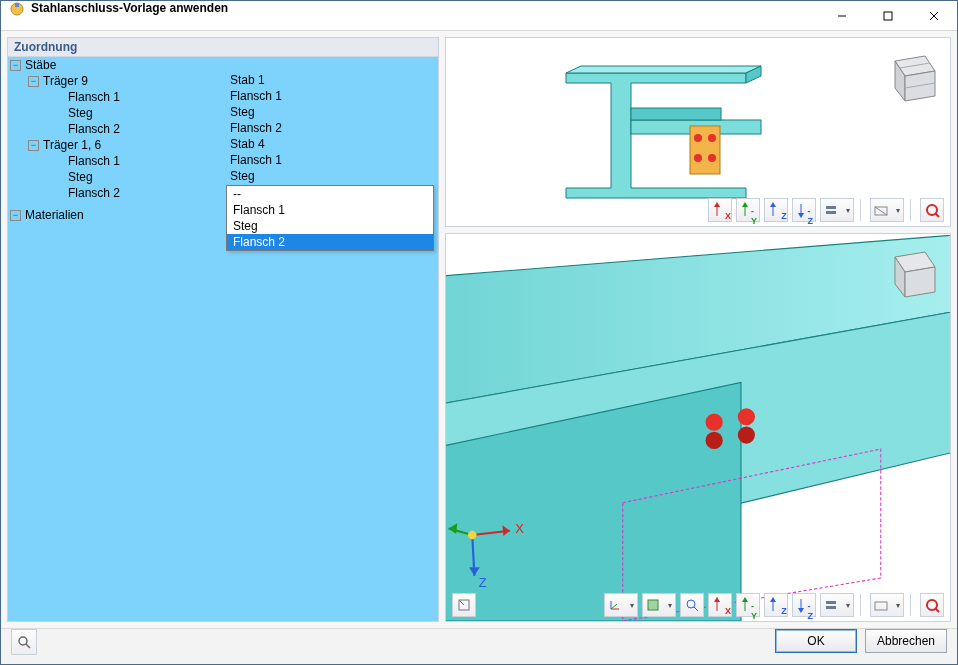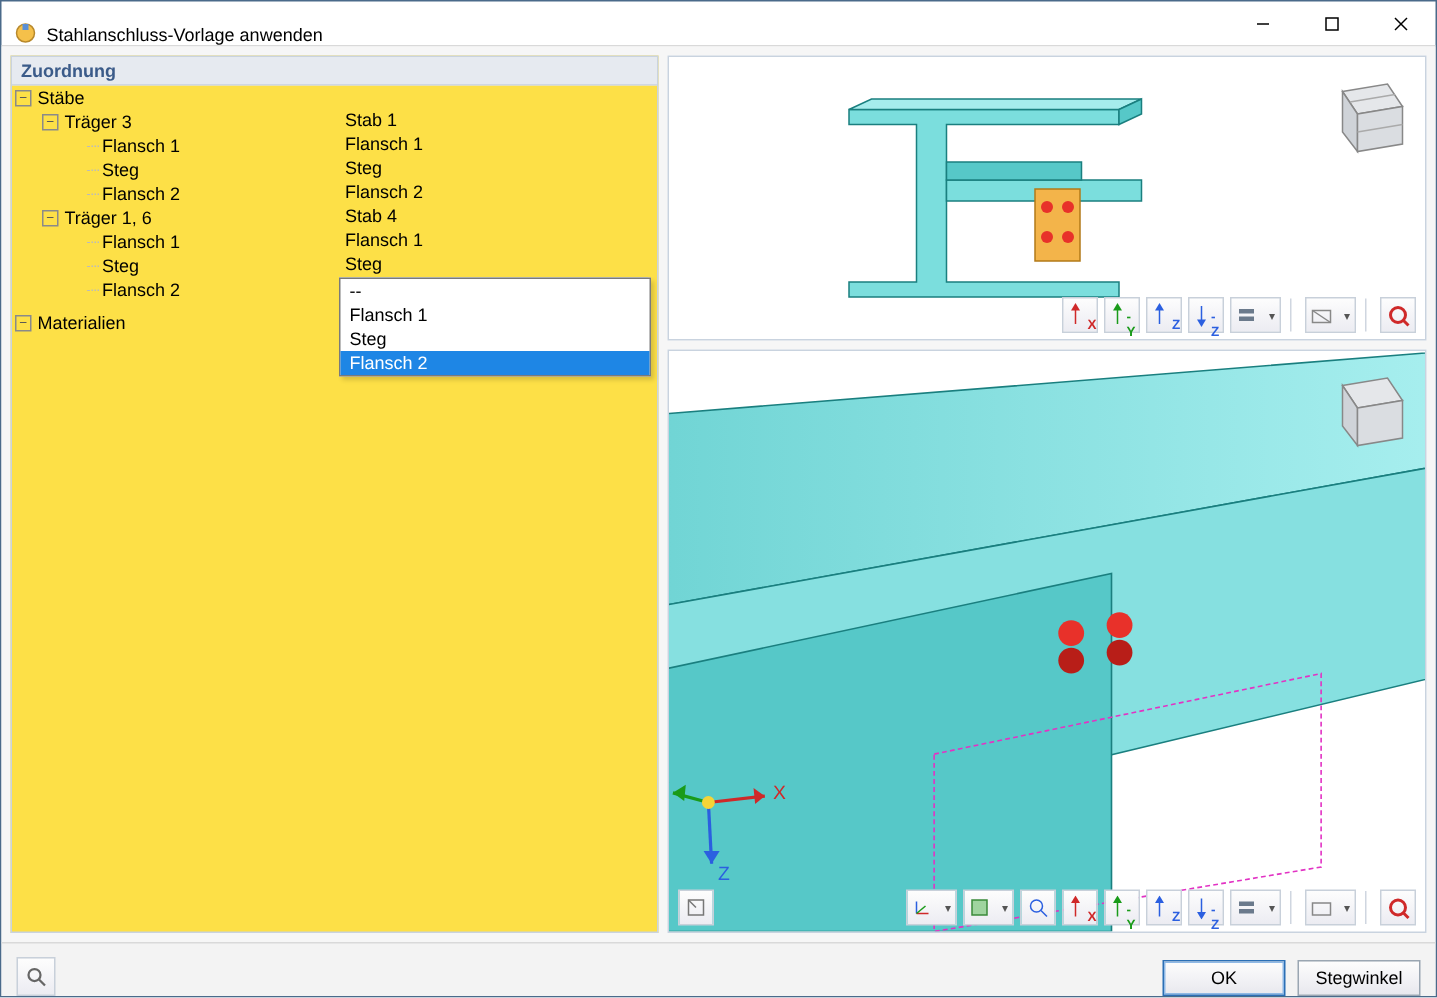--- a/index.html
+++ b/index.html
@@ -1,24 +1,24 @@
 <!DOCTYPE html>
 <html><head>
 <meta charset="utf-8">
 <style>
 * { box-sizing: border-box; margin: 0; padding: 0; font-family: "Segoe UI", Tahoma, sans-serif; font-size: 12px; }
 html, body { width: 958px; height: 665px; background: #f0f0f0; }
 .window { width: 958px; height: 665px; border: 1px solid #4a6a8a; background: #fff; display: flex; flex-direction: column; }
-.titlebar { height: 30px; display: flex; align-items: flex-end; padding: 0 0 0 8px; border-bottom: 1px solid #d9d9d9; }
+.titlebar { height: 30px; display: flex; align-items: flex-start; padding: 0 0 0 8px; border-bottom: 1px solid #d9d9d9; font-weight: bold; }
 .titlebar .tb-icon { width:16px; height:16px; margin-right:6px; }
 .titlebar .title { flex:1; color:#000; }
 .titlebar .win-btns { display:flex; height:100%; }
 .titlebar .win-btn { width:46px; display:flex; align-items:center; justify-content:center; cursor:default; }
 .content { flex:1; display:flex; gap:6px; padding:6px; min-height:0; background:#f6f6f6; }
-.left-panel { width:432px; background:#fde047; border:1px solid #c9d3df; display:flex; flex-direction:column; position:relative; }
+.left-panel { width:432px; background:#7dd3fc; border:1px solid #c9d3df; display:flex; flex-direction:column; position:relative; }
 .section-header { background:#e6eaf0; color:#3b5b89; font-weight:bold; padding:2px 6px; border-bottom:1px solid #d0d7e2; }
 .tree { flex:0 0 auto; }
 .tree-body { position:relative; }
 .tree-row { height:16px; display:flex; align-items:center; }
 .tree-row .cell-left { display:flex; align-items:center; height:100%; width:218px; padding-left:2px; }
 .tree-row .cell-right { flex:1; padding-left:4px; height:100%; display:flex; align-items:flex-start; }
 .tree-indent { display:inline-block; }
 .expander { width:11px; height:11px; border:1px solid #8a8a8a; display:inline-flex; align-items:center; justify-content:center; margin-right:4px; font-size:9px; line-height:9px; color:#555; cursor:default; }
 .tree-line { display:inline-block; width:8px; border-top:1px dotted #bbb; height:1px; margin-right:2px; vertical-align:middle;}
 .dropdown-cell { background:#e9f3ff; border:1px solid #7ba7d9; width:206px; height:18px; display:flex; align-items:center; padding:0 4px; position:relative; }
@@ -33,21 +33,21 @@
 .vp-bottom { flex:1; }
 .vp-toolbar { position:absolute; bottom:4px; right:6px; display:flex; gap:4px; align-items:center; }
 .vp-toolbar-left { position:absolute; bottom:4px; left:6px; display:flex; gap:4px; align-items:center; }
 .tb-btn { width:24px; height:24px; border:1px solid #c8d0da; background:linear-gradient(#fdfdfd,#ececf2); display:flex; align-items:center; justify-content:center; cursor:default;}
 .tb-btn.dd { width:34px; justify-content:flex-start; padding-left:3px; position:relative;}
 .tb-btn.dd::after { content:"▾"; position:absolute; right:3px; font-size:8px; color:#555;}
 .tb-sep { width:4px; height:22px; border-left:1px solid #cfd6e0; margin:0 2px;}
 .axis-label { font-size:9px; font-weight:bold; position:relative; top:6px;}
 .view-cube { position:absolute; top:8px; right:10px; width:60px; height:60px; }
 .beam-svg { position:absolute; }
-.footer { height:36px; border-top:1px solid #d9d9d9; display:flex; align-items:flex-end; padding:0 10px; gap:8px; background:#f3f3f3;}
+.footer { height:36px; border-top:1px solid #d9d9d9; display:flex; align-items:flex-start; padding:0 10px; gap:8px; background:#f3f3f3;}
 .footer .spacer { flex:1; }
 .footer-btn-icon { width:26px; height:26px; border:1px solid #c8d0da; background:linear-gradient(#fdfdfd,#ececf2); display:flex; align-items:center; justify-content:center;}
 .btn { width:82px; height:24px; border:1px solid #9aa6b2; background:linear-gradient(#fdfdfd,#e8e8ee); cursor:default;}
 .btn.primary { border:1px solid #2b6fb5; box-shadow:0 0 0 1px #8fb9e6 inset;}
 </style>
 </head>
 <body>
 
 <div class="window">
 
@@ -91,21 +91,21 @@
               <span class="expander">−</span>
               <span>Stäbe</span>
             </div>
           <div class="cell-right"></div>
         </div>
 
         <div class="tree-row">
           <div class="cell-left">
               <span class="tree-indent" style="width:18px"></span>
               <span class="expander">−</span>
-              <span>Träger 3</span>
+              <span>Träger 9</span>
             </div>
           <div class="cell-right">
               <span>Stab 1</span>
             </div>
         </div>
         <div class="tree-row">
           <div class="cell-left">
               <span class="tree-indent" style="width:48px"></span>
               <span class="tree-line"></span>
               <span>Flansch 1</span>
@@ -409,16 +409,16 @@
 
   <div class="footer">
     <div class="footer-btn-icon">
       <svg width="14" height="14">
           <circle cx="6" cy="6" r="4" fill="none" stroke="#666" stroke-width="1.5"></circle>
           <line x1="9" y1="9" x2="13" y2="13" stroke="#666" stroke-width="1.5"></line>
         </svg>
     </div>
     <div class="spacer"></div>
     <button class="btn primary">OK</button>
-    <button class="btn">Stegwinkel</button>
+    <button class="btn">Abbrechen</button>
   </div>
 
 </div>
 
 </body></html>

